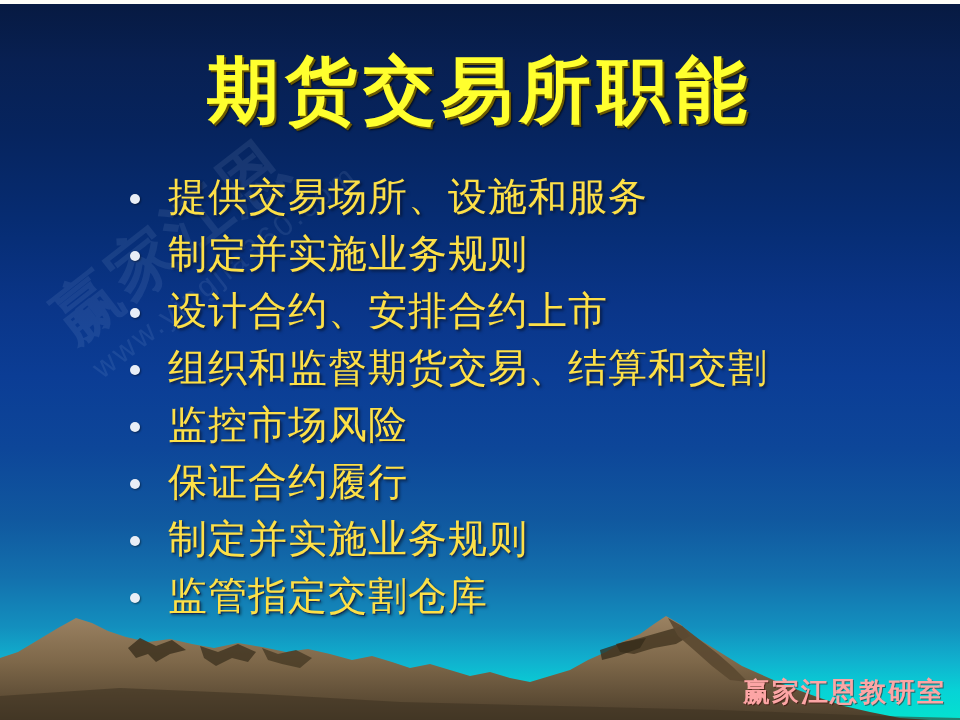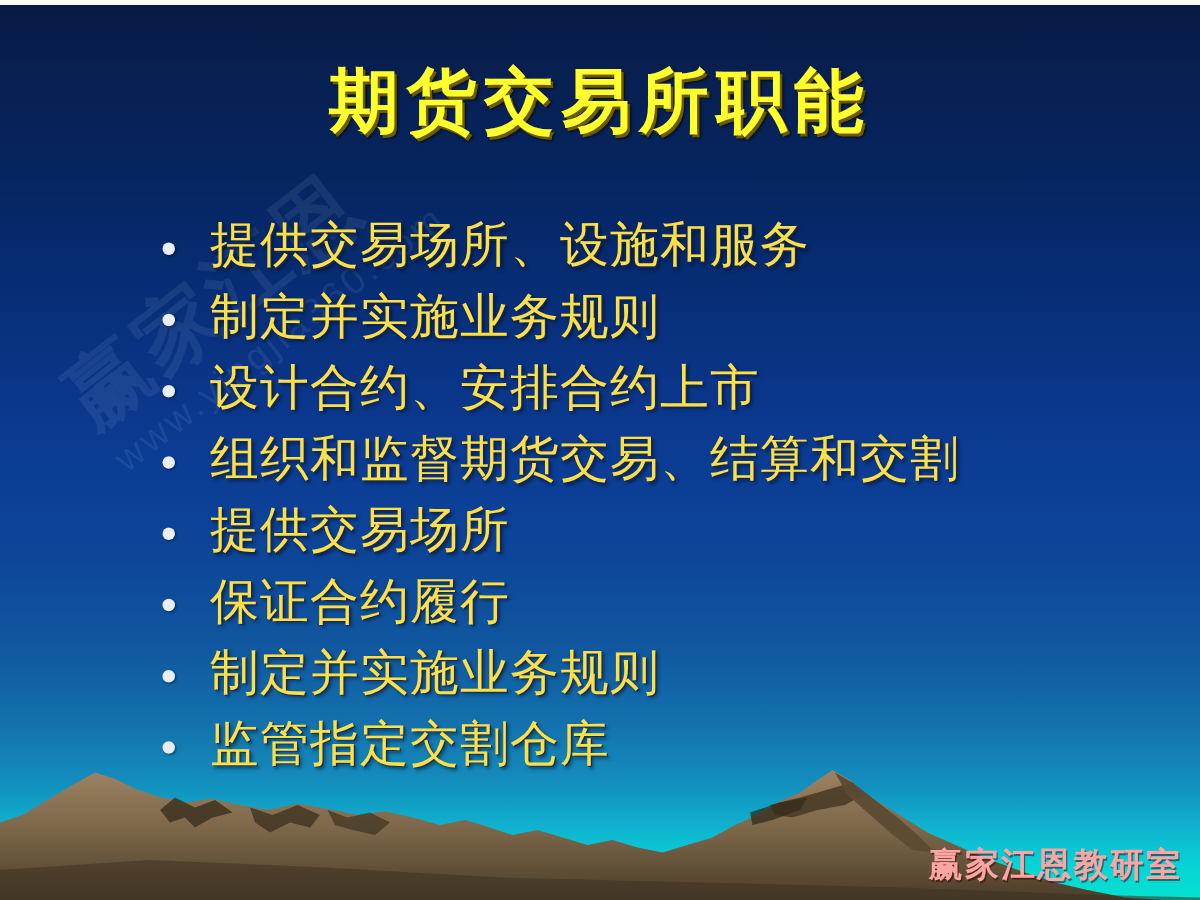--- a/index.html
+++ b/index.html
@@ -90,21 +90,21 @@
   }
 
   
   #title {
     position: absolute;
     left: 0;
     top: 52px;
     width: 960px;
     text-align: center;
     z-index: 6;
-    font-size: 56px;
+    font-size: 72px;
     font-weight: bold;
     color: #ffff2e;
     letter-spacing: 6px;
     line-height: 1.1;
     text-shadow:
        2px 2px 0 #6d5a00,
        3px 3px 2px rgba(0,0,0,0.65);
     font-family: "Liberation Serif", "DejaVu Serif", serif;
   }
 
@@ -216,21 +216,21 @@
     <li>
       <span class="bullet-dot"></span>
       <span>设计合约、安排合约上市</span>
     </li>
     <li>
       <span class="bullet-dot"></span>
       <span>组织和监督期货交易、结算和交割</span>
     </li>
     <li>
       <span class="bullet-dot"></span>
-      <span>提供交易场所</span>
+      <span>监控市场风险</span>
     </li>
     <li>
       <span class="bullet-dot"></span>
       <span>保证合约履行</span>
     </li>
     <li>
       <span class="bullet-dot"></span>
       <span>制定并实施业务规则</span>
     </li>
     <li>

